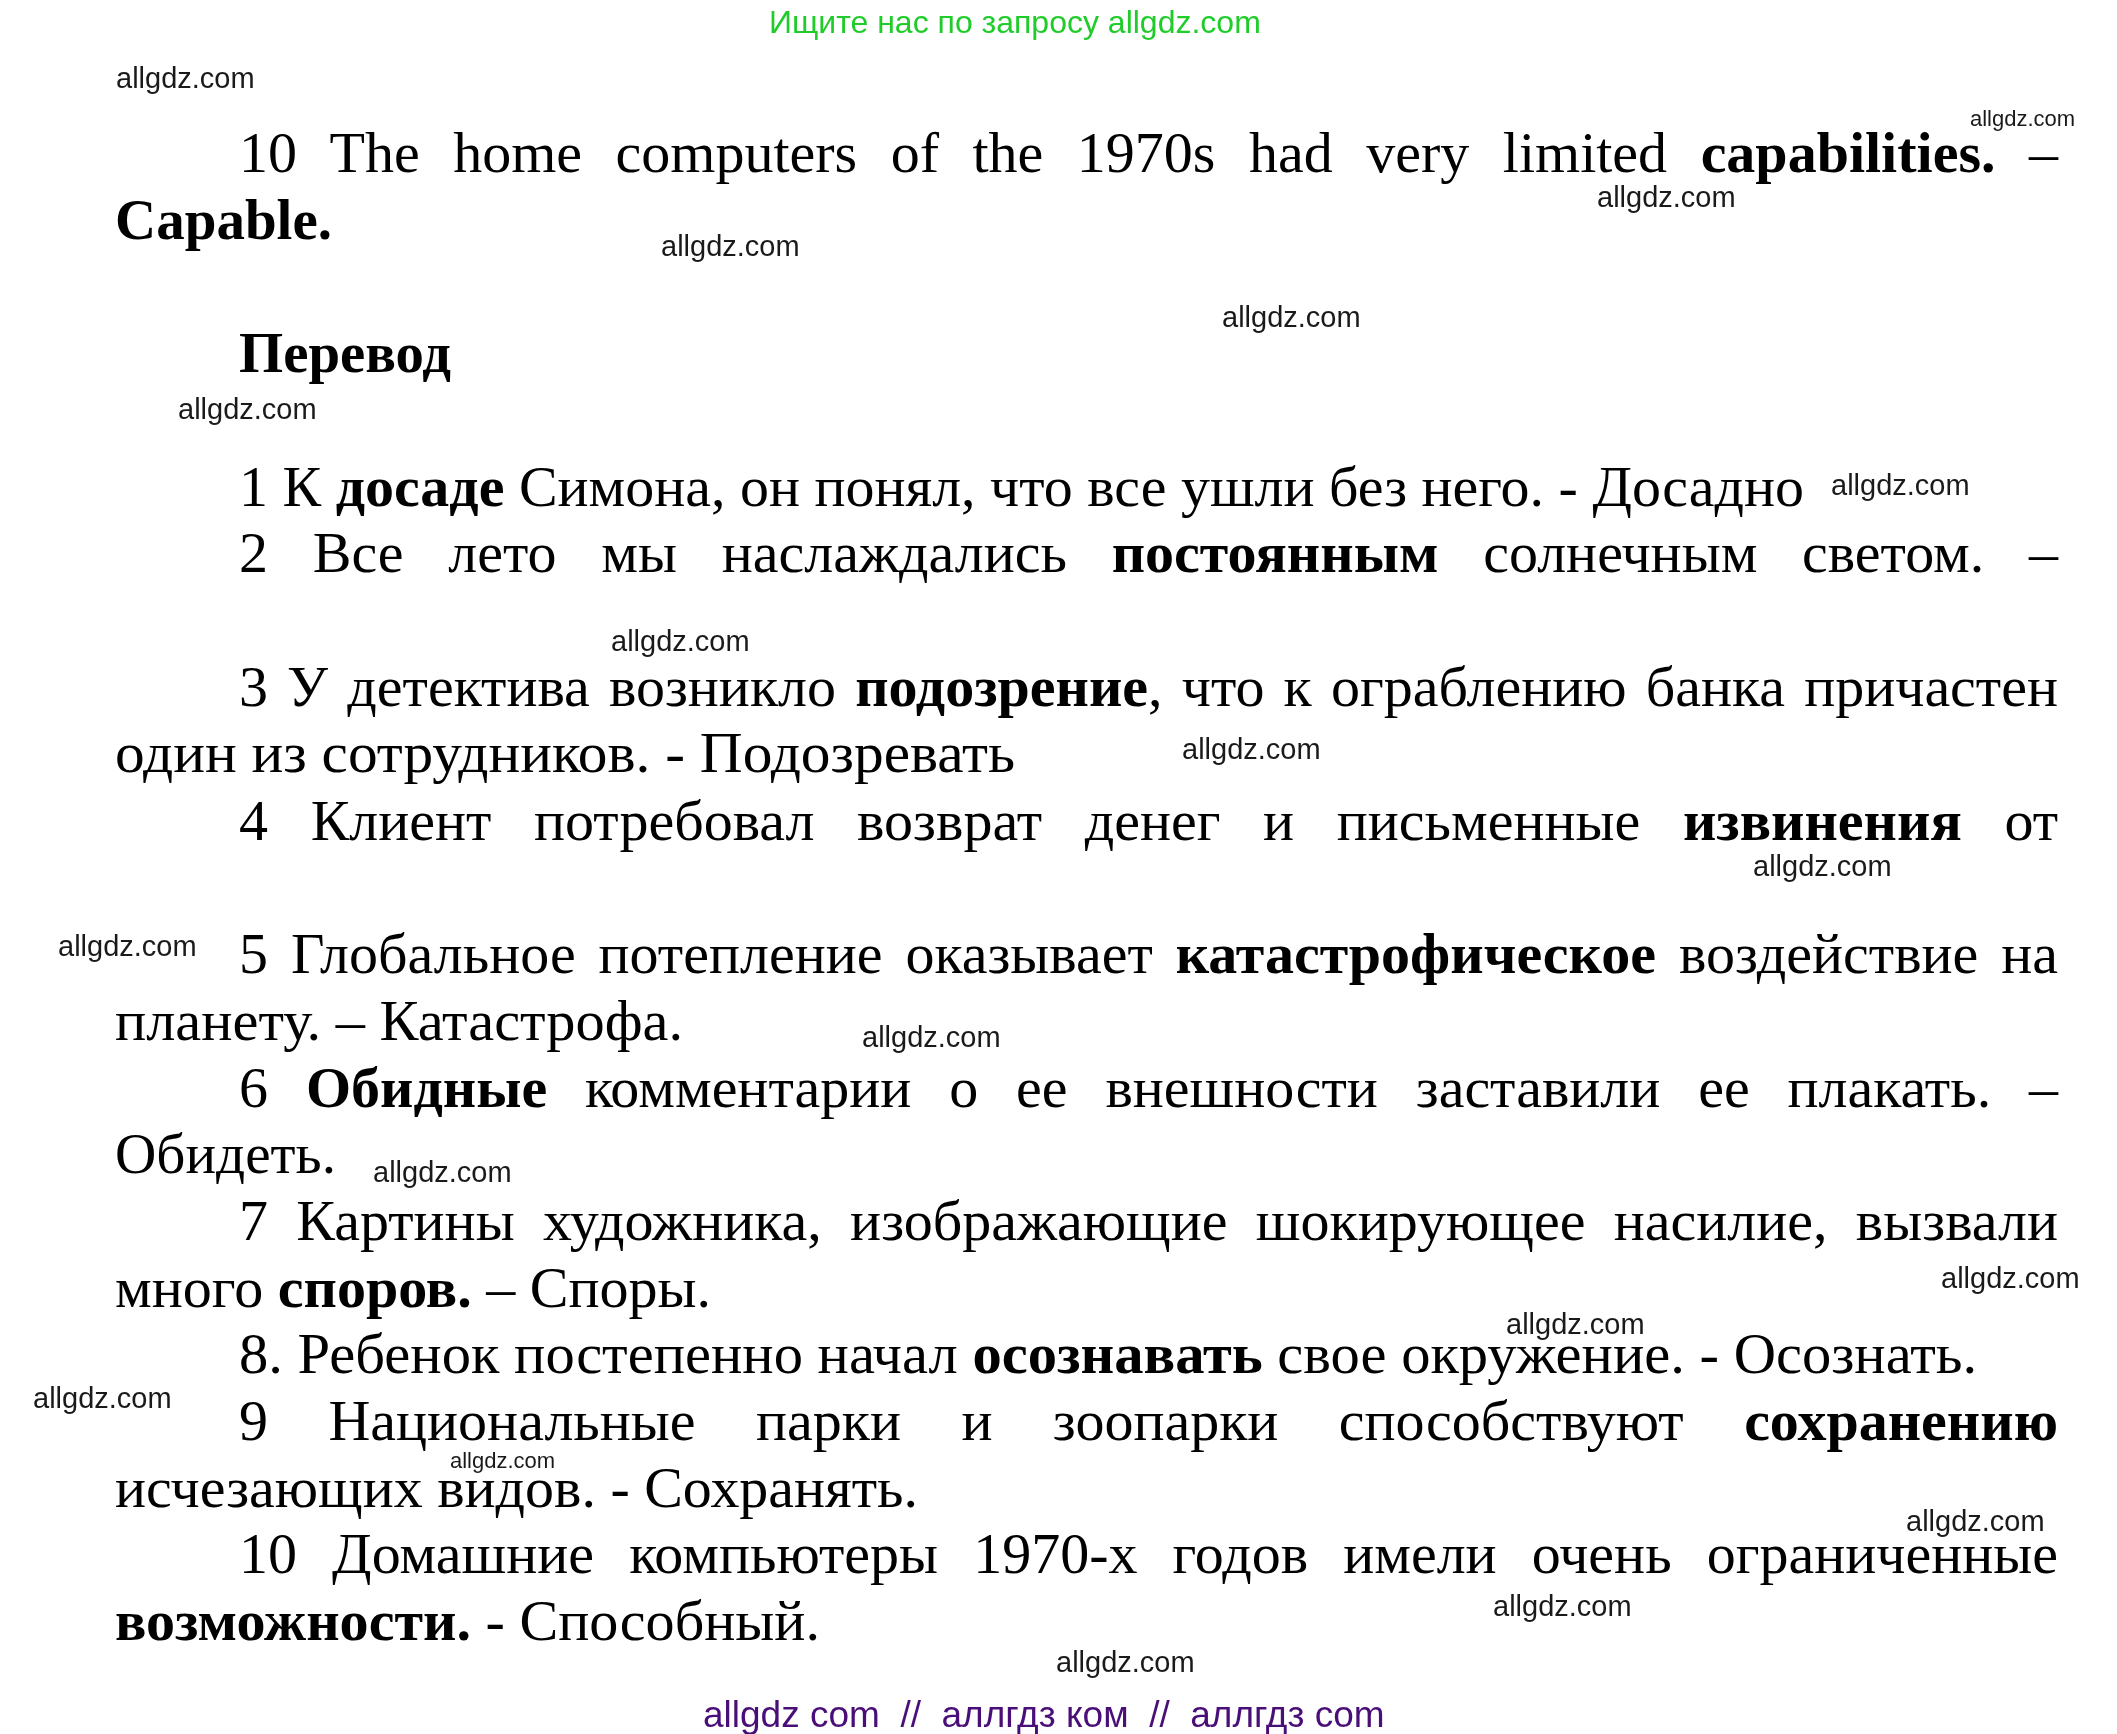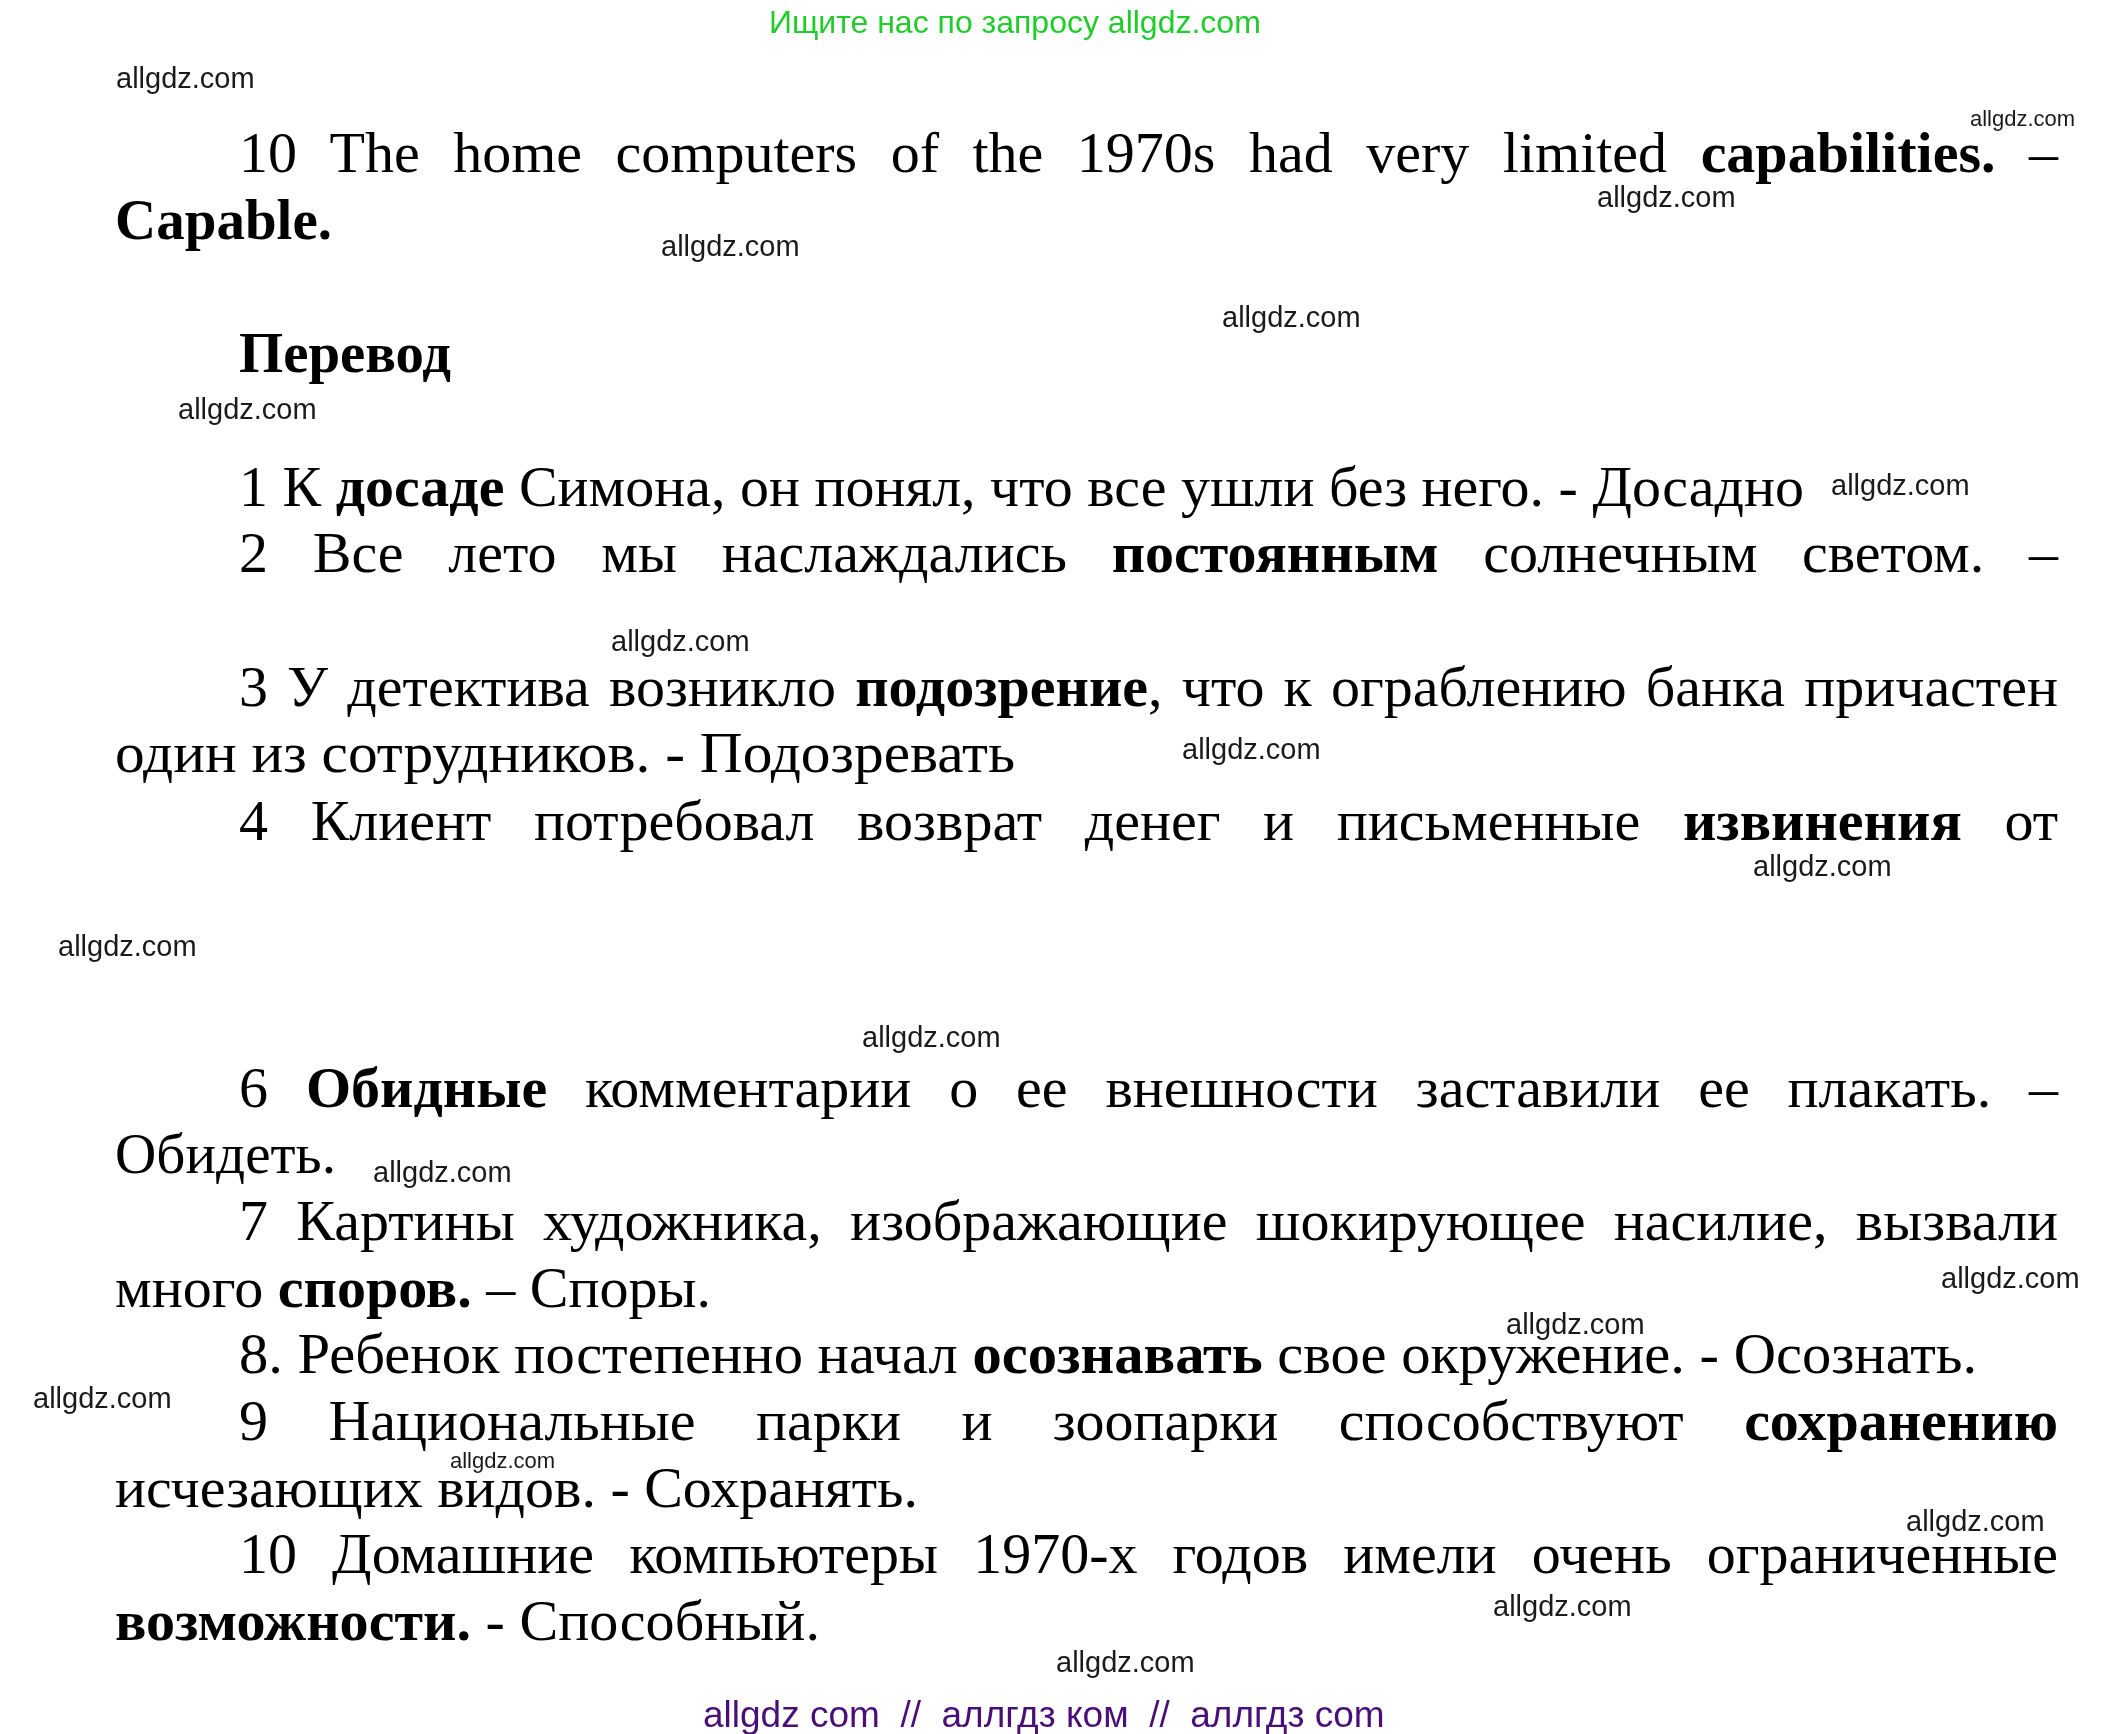--- a/index.html
+++ b/index.html
@@ -61,20 +61,26 @@
     <span class="in" style="white-space: normal; width: 1819px; text-align: justify; text-align-last: justify;"><span>3 У детектива возникло </span><span class="b">подозрение</span><span>, что к ограблению банка причастен</span></span>
   </div>
   <div class="ln" style="left:115px; top:719px;">
     <span class="in" style="transform: scaleX(1.0233);"><span>один из сотрудников. - Подозревать</span></span>
   </div>
 
   <div class="ln" style="left:239px; top:787px;">
     <span class="in" style="white-space: normal; width: 1819px; text-align: justify; text-align-last: justify;"><span>4 Клиент потребовал возврат денег и письменные </span><span class="b">извинения</span><span> от</span></span>
   </div>
 
+  <div class="ln" style="left:239px; top:920px;">
+    <span class="in" style="white-space: normal; width: 1819px; text-align: justify; text-align-last: justify;"><span>5 Глобальное потепление оказывает </span><span class="b">катастрофическое</span><span> воздействие на</span></span>
+  </div>
+  <div class="ln" style="left:115px; top:987px;">
+    <span class="in" style="transform: scaleX(1.0064);"><span>планету. – Катастрофа.</span></span>
+  </div>
 
   <div class="ln" style="left:239px; top:1054px;">
     <span class="in" style="white-space: normal; width: 1819px; text-align: justify; text-align-last: justify;"><span>6 </span><span class="b">Обидные</span><span> комментарии о ее внешности заставили ее плакать. –</span></span>
   </div>
   <div class="ln" style="left:115px; top:1120px;">
     <span class="in" style="transform: scaleX(0.9866);"><span>Обидеть.</span></span>
   </div>
 
   <div class="ln" style="left:239px; top:1187px;">
     <span class="in" style="white-space: normal; width: 1819px; text-align: justify; text-align-last: justify;"><span>7 Картины художника, изображающие шокирующее насилие, вызвали</span></span>

